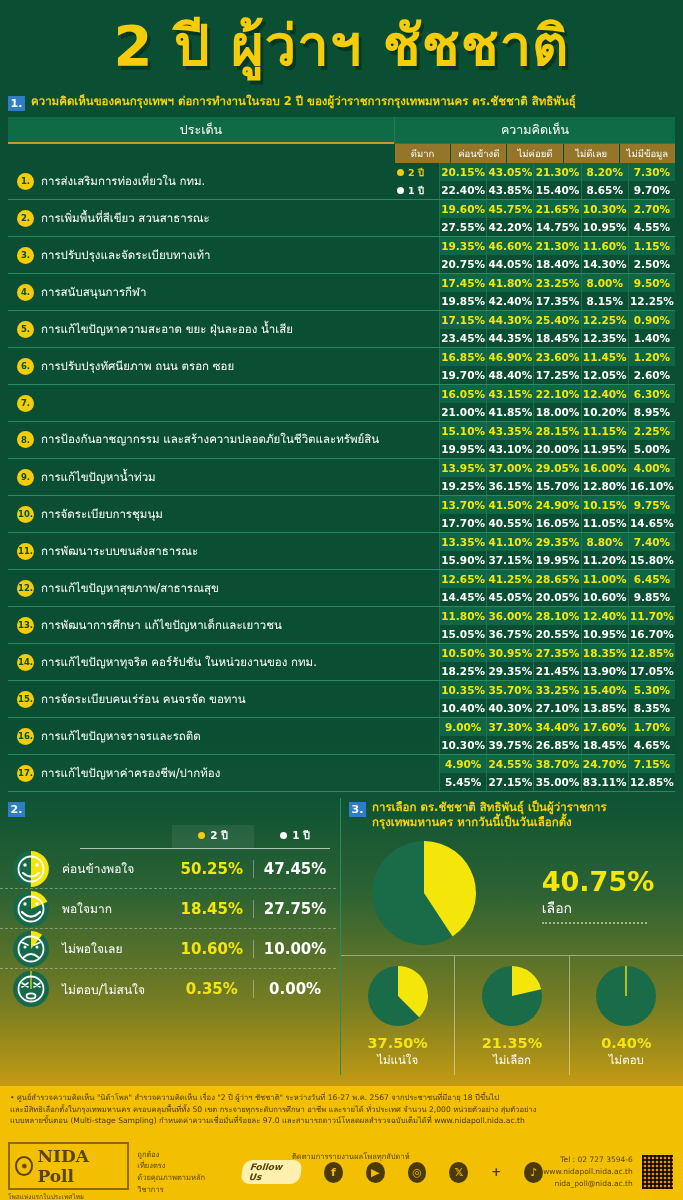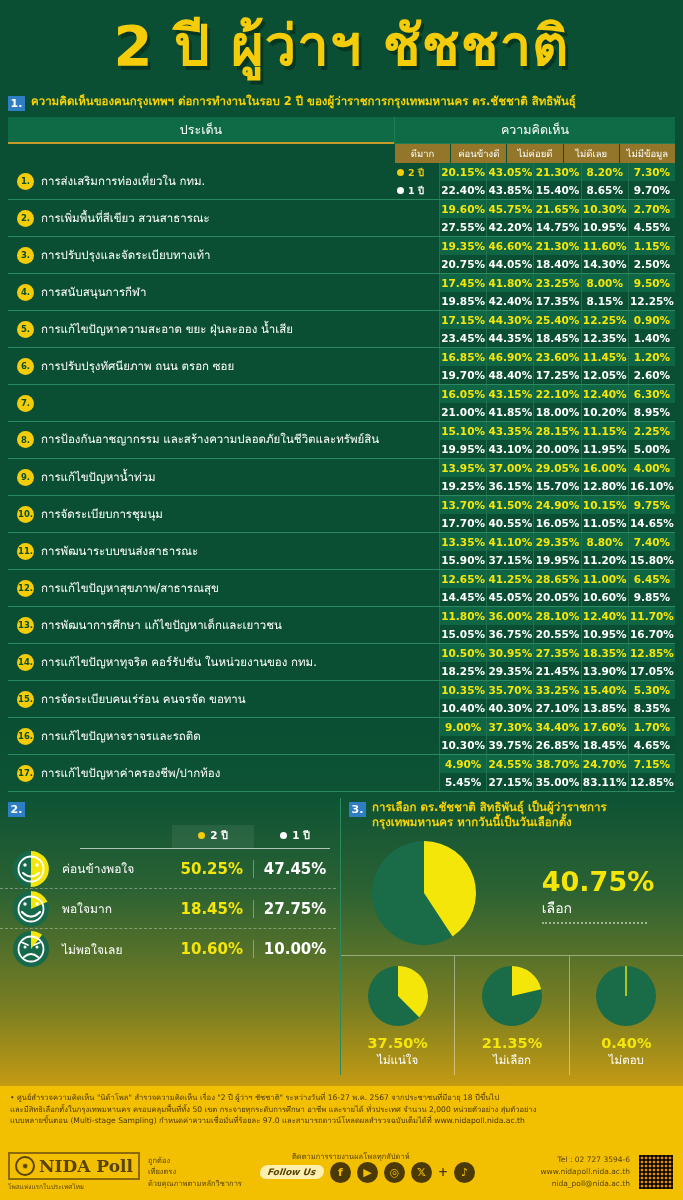--- a/index.html
+++ b/index.html
@@ -187,21 +187,21 @@
   }
   .logo-seal {
     width: 20px; height: 20px; border-radius: 50%;
     border: 2px solid #5a4306; background: #f2c000;
     display: flex; align-items: center; justify-content: center;
     font-size: 8px; color: #5a4306;
   }
   .logo-word { font-size: 17px; font-weight: bold; color: #5a4306; font-family: "DejaVu Serif", serif; }
   .logo-tag { font-size: 6.5px; color: #5a4306; margin-top: 2px; }
   .slogan { font-size: 7.5px; line-height: 1.55; margin-left: 8px; color: #5a4306; }
-  .follow-wrap { display: flex; align-items: center; gap: 6px; margin-left: 18px; }
+  .follow-wrap { display: flex; align-items: center; gap: 23px; margin-left: 18px; }
   .follow-pill {
     background: #fff0b0; border-radius: 9px; padding: 2px 8px;
     font-size: 9px; font-style: italic; font-weight: bold; color: #5a4306;
     transform: skewX(-8deg);
   }
   .soc {
     width: 21px; height: 21px; border-radius: 50%;
     background: #4b3a05; color: #f2c000;
     display: flex; align-items: center; justify-content: center;
     font-size: 11px; font-weight: bold;
@@ -699,20 +699,35 @@
                 <path d="M10 13 L17 16" stroke="#fff" stroke-width="1.8" stroke-linecap="round"></path>
                 <path d="M30 13 L23 16" stroke="#fff" stroke-width="1.8" stroke-linecap="round"></path>
                 <circle cx="14" cy="18" r="1.5" fill="#fff"></circle>
                 <circle cx="26" cy="18" r="1.5" fill="#fff"></circle>
                 <path d="M13 28 Q20 22 27 28" stroke="#fff" stroke-width="2" fill="none" stroke-linecap="round"></path>
               </svg>
             </div>
             <div class="s2-label">ไม่พอใจเลย</div>
             <div class="s2-v2">10.60%</div>
             <div class="s2-v1">10.00%</div>
+          </div>
+          <div class="s2-row">
+            <div class="s2-icon">
+              <svg width="40" height="40" viewBox="0 0 40 40">
+                <circle cx="20" cy="20" r="18" fill="#16694a"></circle>
+                <line x1="20" y1="20" x2="20" y2="2" stroke="#f5e60a" stroke-width="1.2"></line>
+                <circle cx="20" cy="20" r="12.5" fill="none" stroke="#fff" stroke-width="1.8"></circle>
+                <path d="M11 14 L17 18 M17 14 L11 18" stroke="#fff" stroke-width="1.6" stroke-linecap="round"></path>
+                <path d="M23 14 L29 18 M29 14 L23 18" stroke="#fff" stroke-width="1.6" stroke-linecap="round"></path>
+                <ellipse cx="20" cy="27" rx="4.5" ry="2.6" fill="none" stroke="#fff" stroke-width="1.8"></ellipse>
+              </svg>
+            </div>
+            <div class="s2-label">ไม่ตอบ/ไม่สนใจ</div>
+            <div class="s2-v2">0.35%</div>
+            <div class="s2-v1">0.00%</div>
           </div>
         </div>
     </div>
 
     <div class="col-r">
       <div class="sec-head">
         <div class="sec-num">3.</div>
         <div class="sec-title">การเลือก ดร.ชัชชาติ สิทธิพันธุ์ เป็นผู้ว่าราชการกรุงเทพมหานคร หากวันนี้เป็นวันเลือกตั้ง</div>
       </div>
       <div class="s3-main">

